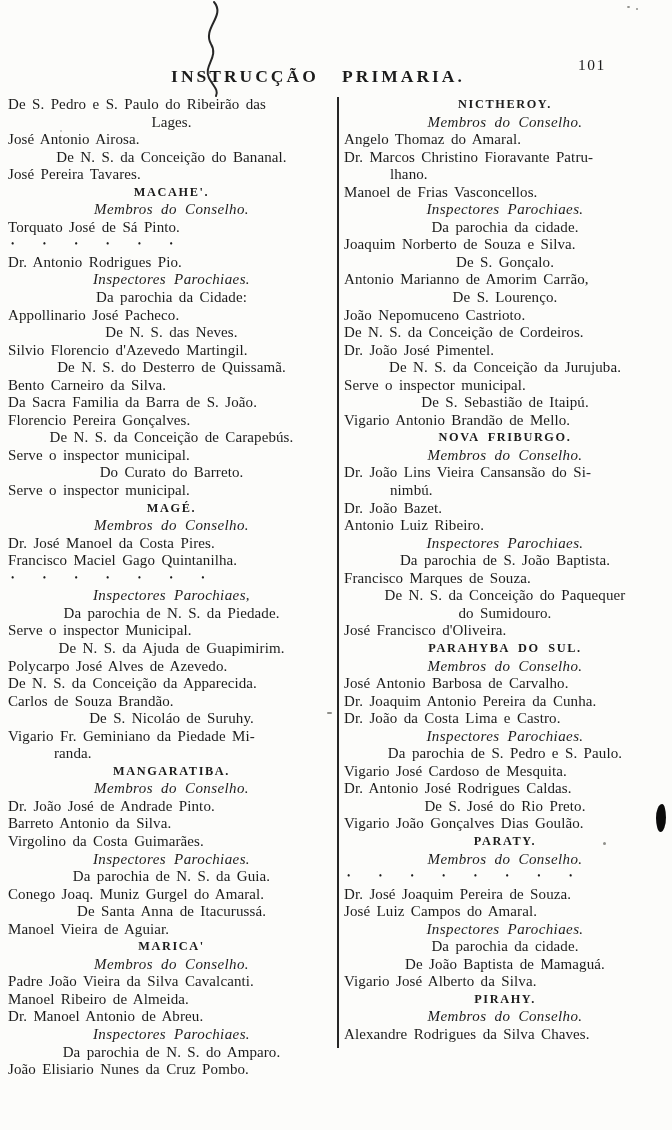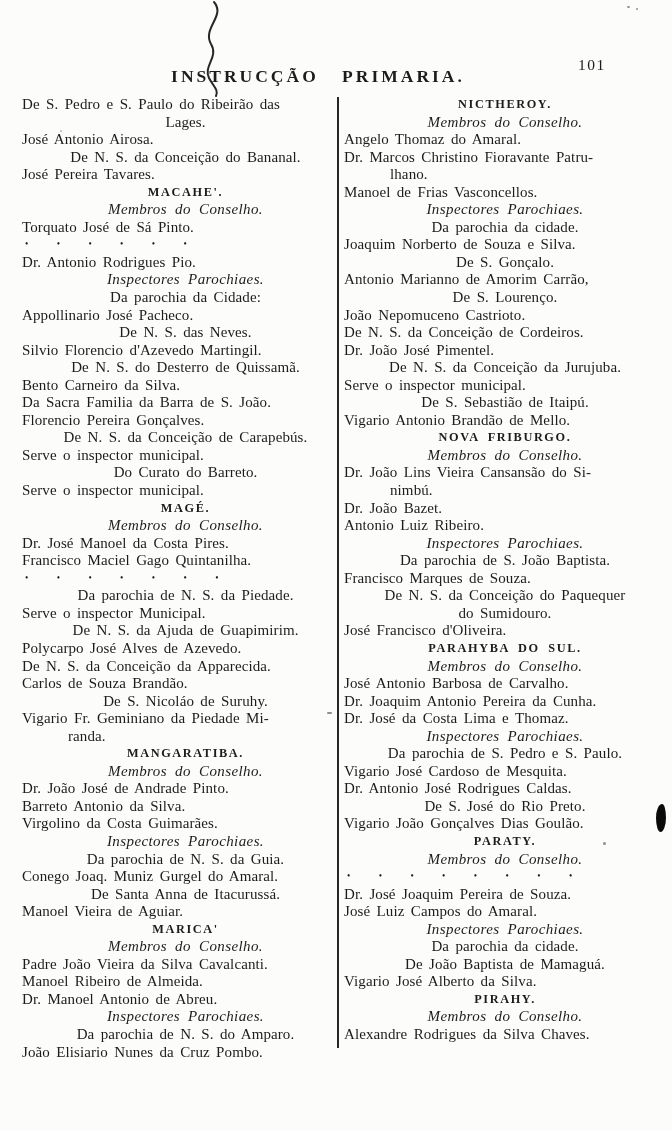--- a/index.html
+++ b/index.html
@@ -17,21 +17,21 @@
     text-align:center;
     font-size:17.5px; font-weight:bold;
     letter-spacing:3px; word-spacing:16px;
     transform:translateX(-12px);
   }
   .page-number {
     position:absolute; top:56px; left:578px;
     font-size:15.5px; font-weight:normal; letter-spacing:1.5px;
   }
   .col { position:absolute; top:96px; }
-  .col-left  { left:22px;  width:327px; }
+  .col-left  { left:8px;  width:327px; }
   .col-right { left:344px; width:322px; }
   .divider {
     position:absolute; left:337px; top:97px;
     width:1.5px; height:951px; background:#262626;
   }
   .line {
     height:17.55px; line-height:17.55px;
     white-space:nowrap;
     font-size:15px; letter-spacing:0.1px; word-spacing:2.5px;
   }
@@ -90,20 +90,21 @@
       <div class="line name">Florencio Pereira Gonçalves.</div>
       <div class="line center">De N. S. da Conceição de Carapebús.</div>
       <div class="line name">Serve o inspector municipal.</div>
       <div class="line center">Do Curato do Barreto.</div>
       <div class="line name">Serve o inspector municipal.</div>
       <div class="line section">MAGÉ.</div>
       <div class="line subhead">Membros do Conselho.</div>
       <div class="line name">Dr. José Manoel da Costa Pires.</div>
       <div class="line name">Francisco Maciel Gago Quintanilha.</div>
       <div class="line dots">•  •  •  •  •  •  •</div>
+      <div class="line subhead">Inspectores Parochiaes,</div>
       <div class="line center">Da parochia de N. S. da Piedade.</div>
       <div class="line name">Serve o inspector Municipal.</div>
       <div class="line center">De N. S. da Ajuda de Guapimirim.</div>
       <div class="line name">Polycarpo José Alves de Azevedo.</div>
       <div class="line name">De N. S. da Conceição da Apparecida.</div>
       <div class="line name">Carlos de Souza Brandão.</div>
       <div class="line center">De S. Nicoláo de Suruhy.</div>
       <div class="line name">Vigario Fr. Geminiano da Piedade Mi-</div>
       <div class="line hang">randa.</div>
       <div class="line section">MANGARATIBA.</div>
@@ -155,21 +156,21 @@
       <div class="line subhead">Inspectores Parochiaes.</div>
       <div class="line center">Da parochia de S. João Baptista.</div>
       <div class="line name">Francisco Marques de Souza.</div>
       <div class="line center">De N. S. da Conceição do Paquequer</div>
       <div class="line center">do Sumidouro.</div>
       <div class="line name">José Francisco d'Oliveira.</div>
       <div class="line section">PARAHYBA DO SUL.</div>
       <div class="line subhead">Membros do Conselho.</div>
       <div class="line name">José Antonio Barbosa de Carvalho.</div>
       <div class="line name">Dr. Joaquim Antonio Pereira da Cunha.</div>
-      <div class="line name">Dr. José da Costa Lima e Thomaz.</div>
+      <div class="line name">Dr. João da Costa Lima e Castro.</div>
       <div class="line subhead">Inspectores Parochiaes.</div>
       <div class="line center">Da parochia de S. Pedro e S. Paulo.</div>
       <div class="line name">Vigario José Cardoso de Mesquita.</div>
       <div class="line name">Dr. Antonio José Rodrigues Caldas.</div>
       <div class="line center">De S. José do Rio Preto.</div>
       <div class="line name">Vigario João Gonçalves Dias Goulão.</div>
       <div class="line section">PARATY.</div>
       <div class="line subhead">Membros do Conselho.</div>
       <div class="line dots">•  •  •  •  •  •  •  •</div>
       <div class="line name">Dr. José Joaquim Pereira de Souza.</div>

